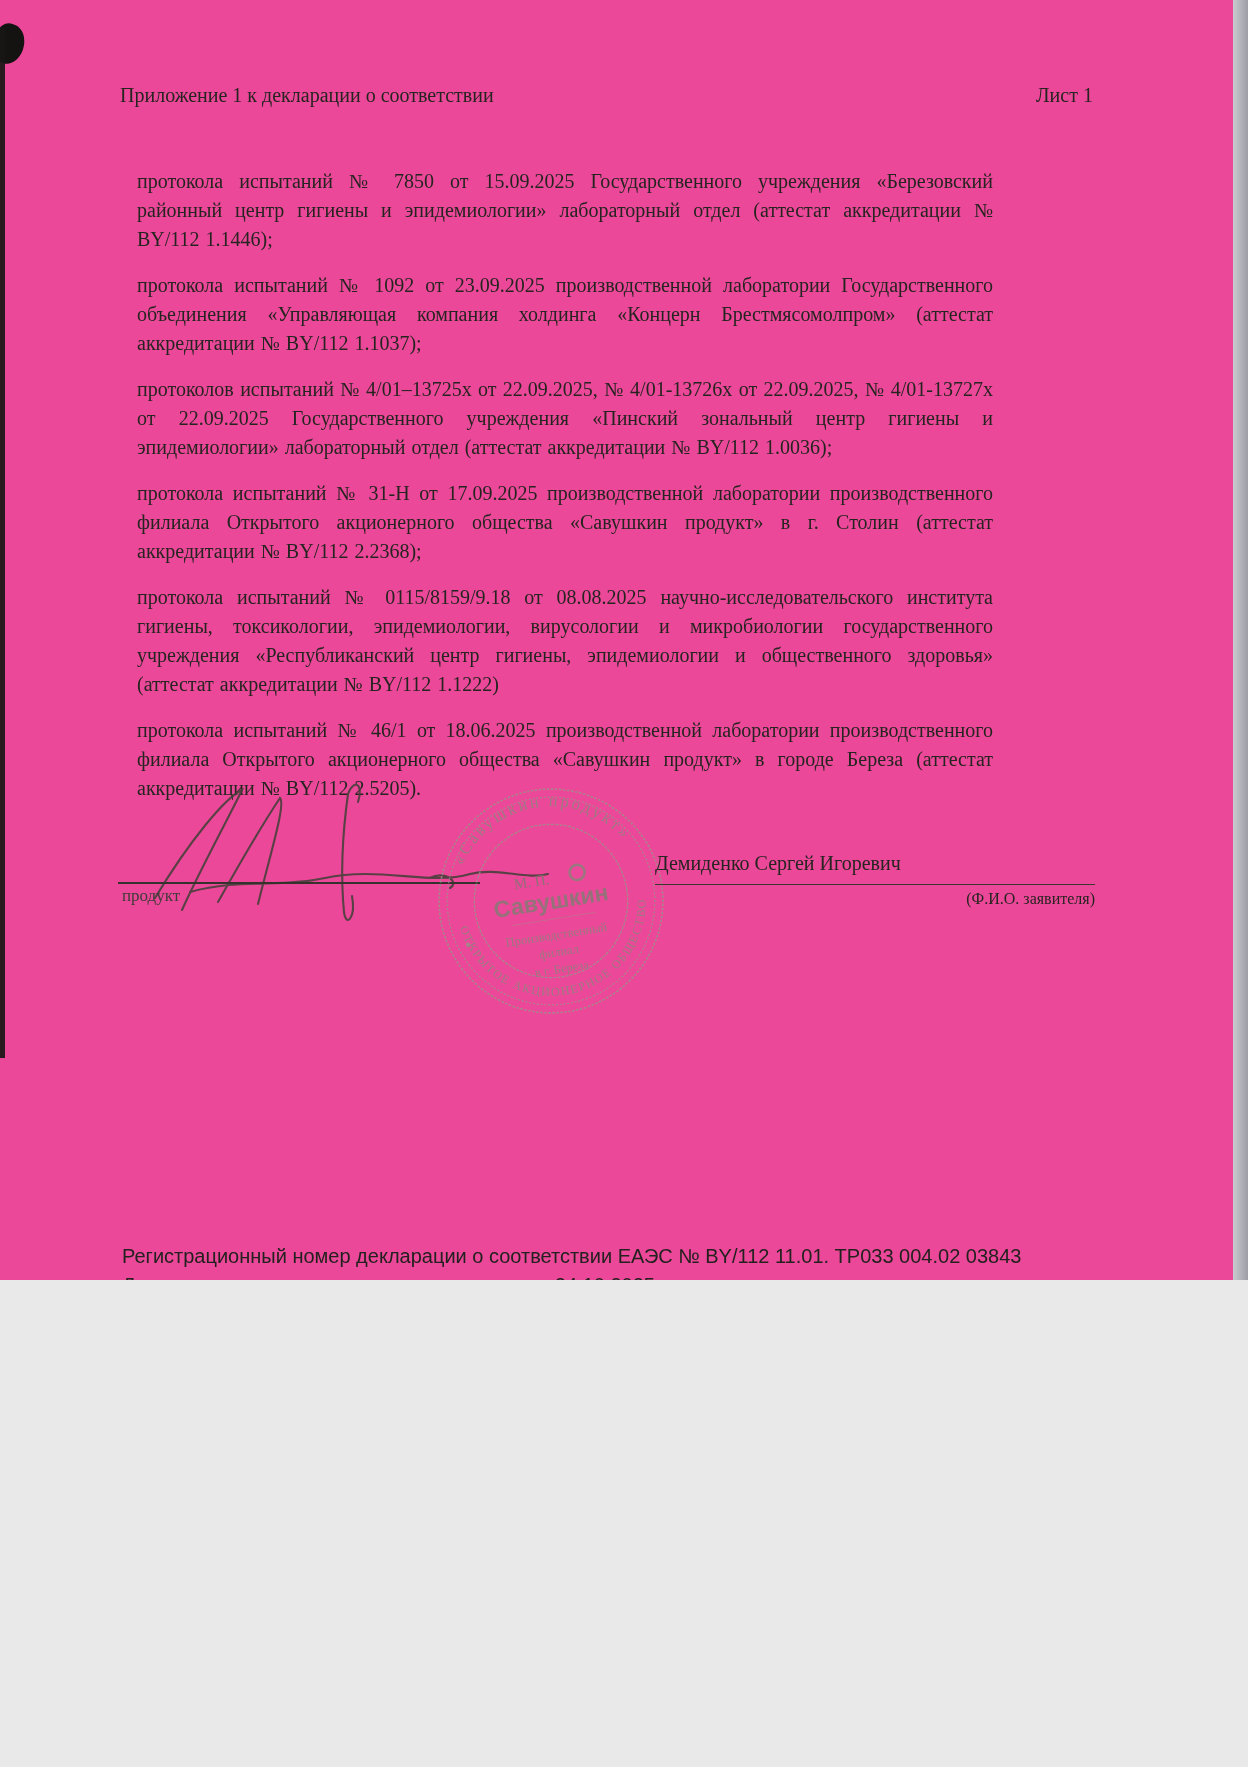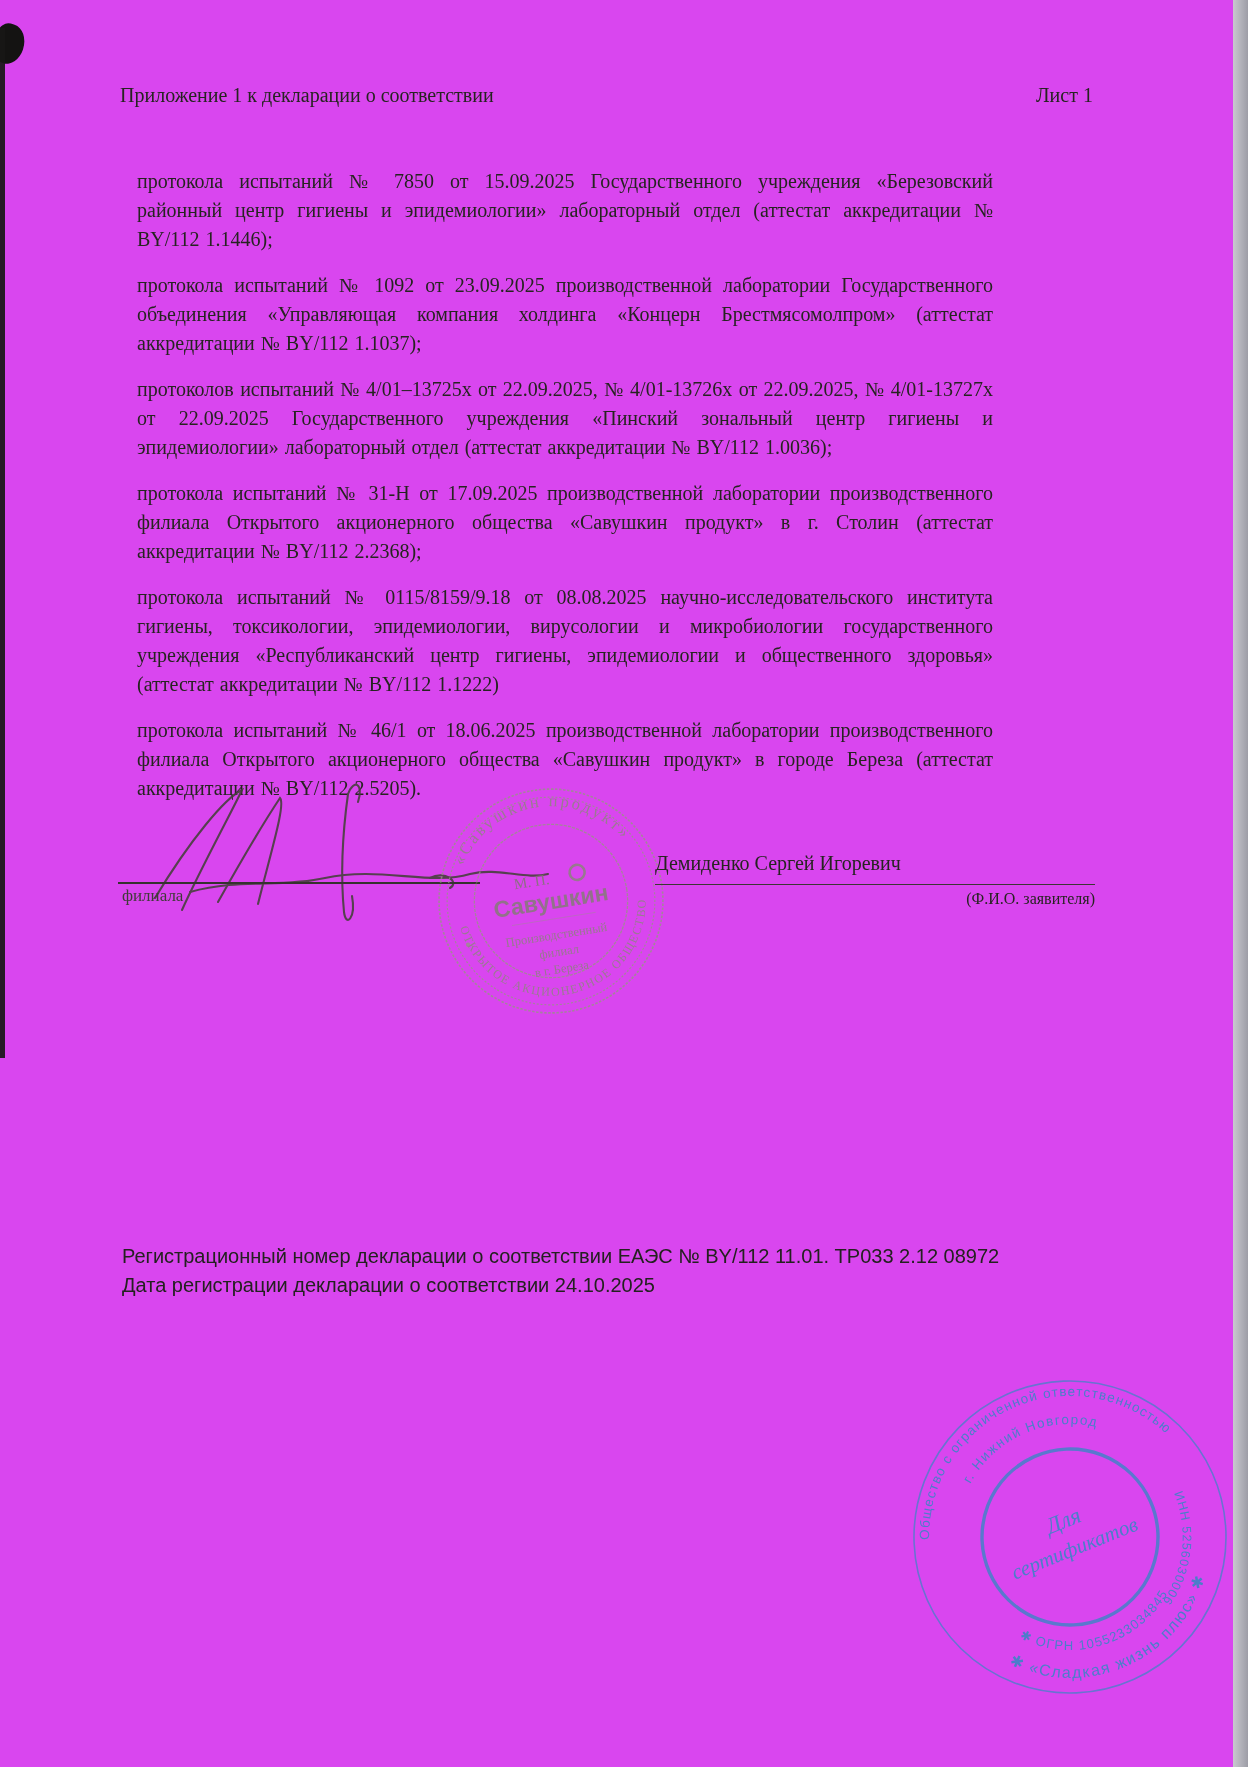--- a/index.html
+++ b/index.html
@@ -1,17 +1,17 @@
 <!DOCTYPE html>
 <html><head>
 <meta charset="utf-8">
 <style>
   html,body{margin:0;padding:0;background:#e9e9ea;}
   .page{
-    position:relative;width:1248px;height:1767px;background:#d946ef;
+    position:relative;width:1248px;height:1280px;background:#ec4899;
     overflow:hidden;font-family:"Liberation Serif",serif;color:#262420;
   }
   
   .edge-line-left{position:absolute;left:0;top:28px;width:5px;height:1030px;background:#181716;opacity:.92;}
   .corner-blob{position:absolute;left:-6px;top:24px;width:30px;height:40px;background:#141312;
     border-radius:40% 60% 55% 45%;transform:rotate(18deg);}
   .edge-shadow-right{position:absolute;right:0;top:0;width:15px;height:1767px;
     background:linear-gradient(to right,#c9c9cf,#9d9da6);}
   
   .hdr-left{position:absolute;left:120px;top:84px;font-size:20px;}
@@ -57,21 +57,21 @@
     <g stroke="#45403a" stroke-width="2.1" fill="none" stroke-linecap="round" opacity="0.88">
       <path d="M 55,128 C 90,70 125,28 142,20 C 130,45 100,100 82,140"></path>
       <path d="M 118,132 C 150,75 172,40 180,28 C 186,34 170,85 158,134"></path>
       <path d="M 90,122 C 140,108 180,118 225,108 C 280,96 330,116 370,104 C 398,97 425,110 448,104"></path>
       <path d="M 248,24 C 243,60 240,100 244,142 C 246,158 256,148 252,126"></path>
       <path d="M 248,24 C 254,8 264,14 258,32"></path>
       <path d="M 330,108 C 345,100 360,112 350,118"></path>
     </g>
     <line x1="18" y1="113" x2="380" y2="113" stroke="#35322e" stroke-width="1.8"></line>
   </svg>
-  <div class="sig-label">филиала</div>
+  <div class="sig-label">продукт</div>
 
   <svg class="company-stamp" width="242" height="242" viewBox="0 0 240 240">
     <defs>
       <path id="cs-top" d="M 26,120 A 94,94 0 1 1 214,120"></path>
       <path id="cs-bot" d="M 26,120 A 94,94 0 0 0 214,120"></path>
     </defs>
     <g fill="none" stroke="#9a9189">
       <circle cx="120" cy="120" r="111" stroke-width="1.6" stroke-dasharray="2.4 1.6"></circle>
       <circle cx="120" cy="120" r="103" stroke-width="1.2" stroke-dasharray="2 1.8"></circle>
       <circle cx="120" cy="120" r="76" stroke-width="1.3" stroke-dasharray="3 1.2"></circle>
@@ -90,21 +90,21 @@
     <text x="120" y="158" text-anchor="middle" font-family="Liberation Serif, serif" font-size="12.5" fill="#8a837b">Производственный</text>
     <text x="120" y="175" text-anchor="middle" font-family="Liberation Serif, serif" font-size="12.5" fill="#8a837b">филиал</text>
     <text x="120" y="192" text-anchor="middle" font-family="Liberation Serif, serif" font-size="12.5" fill="#8a837b">в г. Береза</text>
   </svg>
 
   <div class="applicant">Демиденко Сергей Игоревич</div>
   <div class="applicant-line"></div>
   <div class="applicant-caption">(Ф.И.О. заявителя)</div>
 
   <div class="registration">
-    <div>Регистрационный номер декларации о соответствии  ЕАЭС № BY/112 11.01. ТР033 2.12 08972</div>
+    <div>Регистрационный номер декларации о соответствии  ЕАЭС № BY/112 11.01. ТР033 004.02 03843</div>
     <div>Дата регистрации декларации о соответствии 24.10.2025</div>
   </div>
 
   <svg class="cert-stamp" width="330" height="330" viewBox="0 0 330 330">
     <defs>
       <path id="bs-outer-top" d="M 24,165 A 141,141 0 1 1 306,165"></path>
       <path id="bs-outer-bot" d="M 24,165 A 141,141 0 0 0 306,165"></path>
       <path id="bs-mid-top" d="M 52,165 A 113,113 0 1 1 278,165"></path>
       <path id="bs-mid-bot" d="M 52,165 A 113,113 0 0 0 278,165"></path>
       <path id="bs-mid-right" d="M 274,136 A 113,113 0 0 1 194,274"></path>

